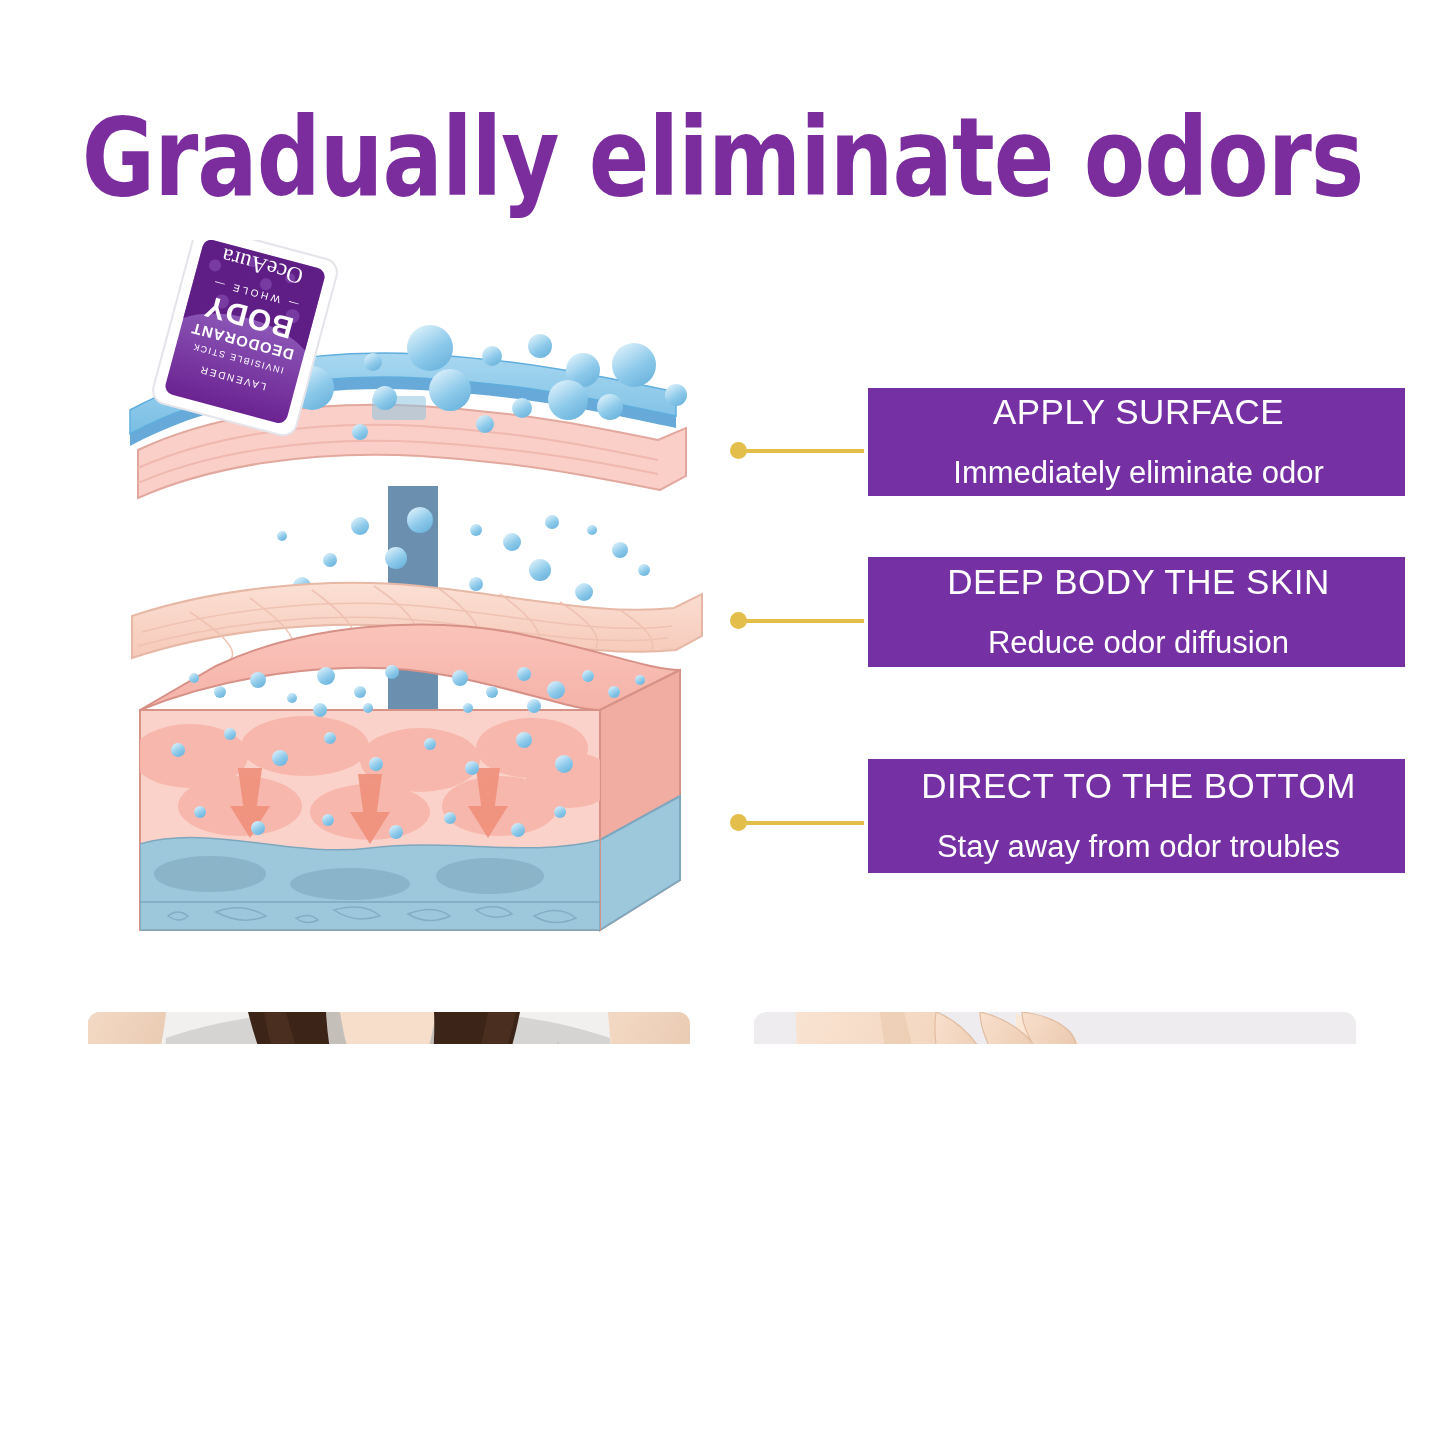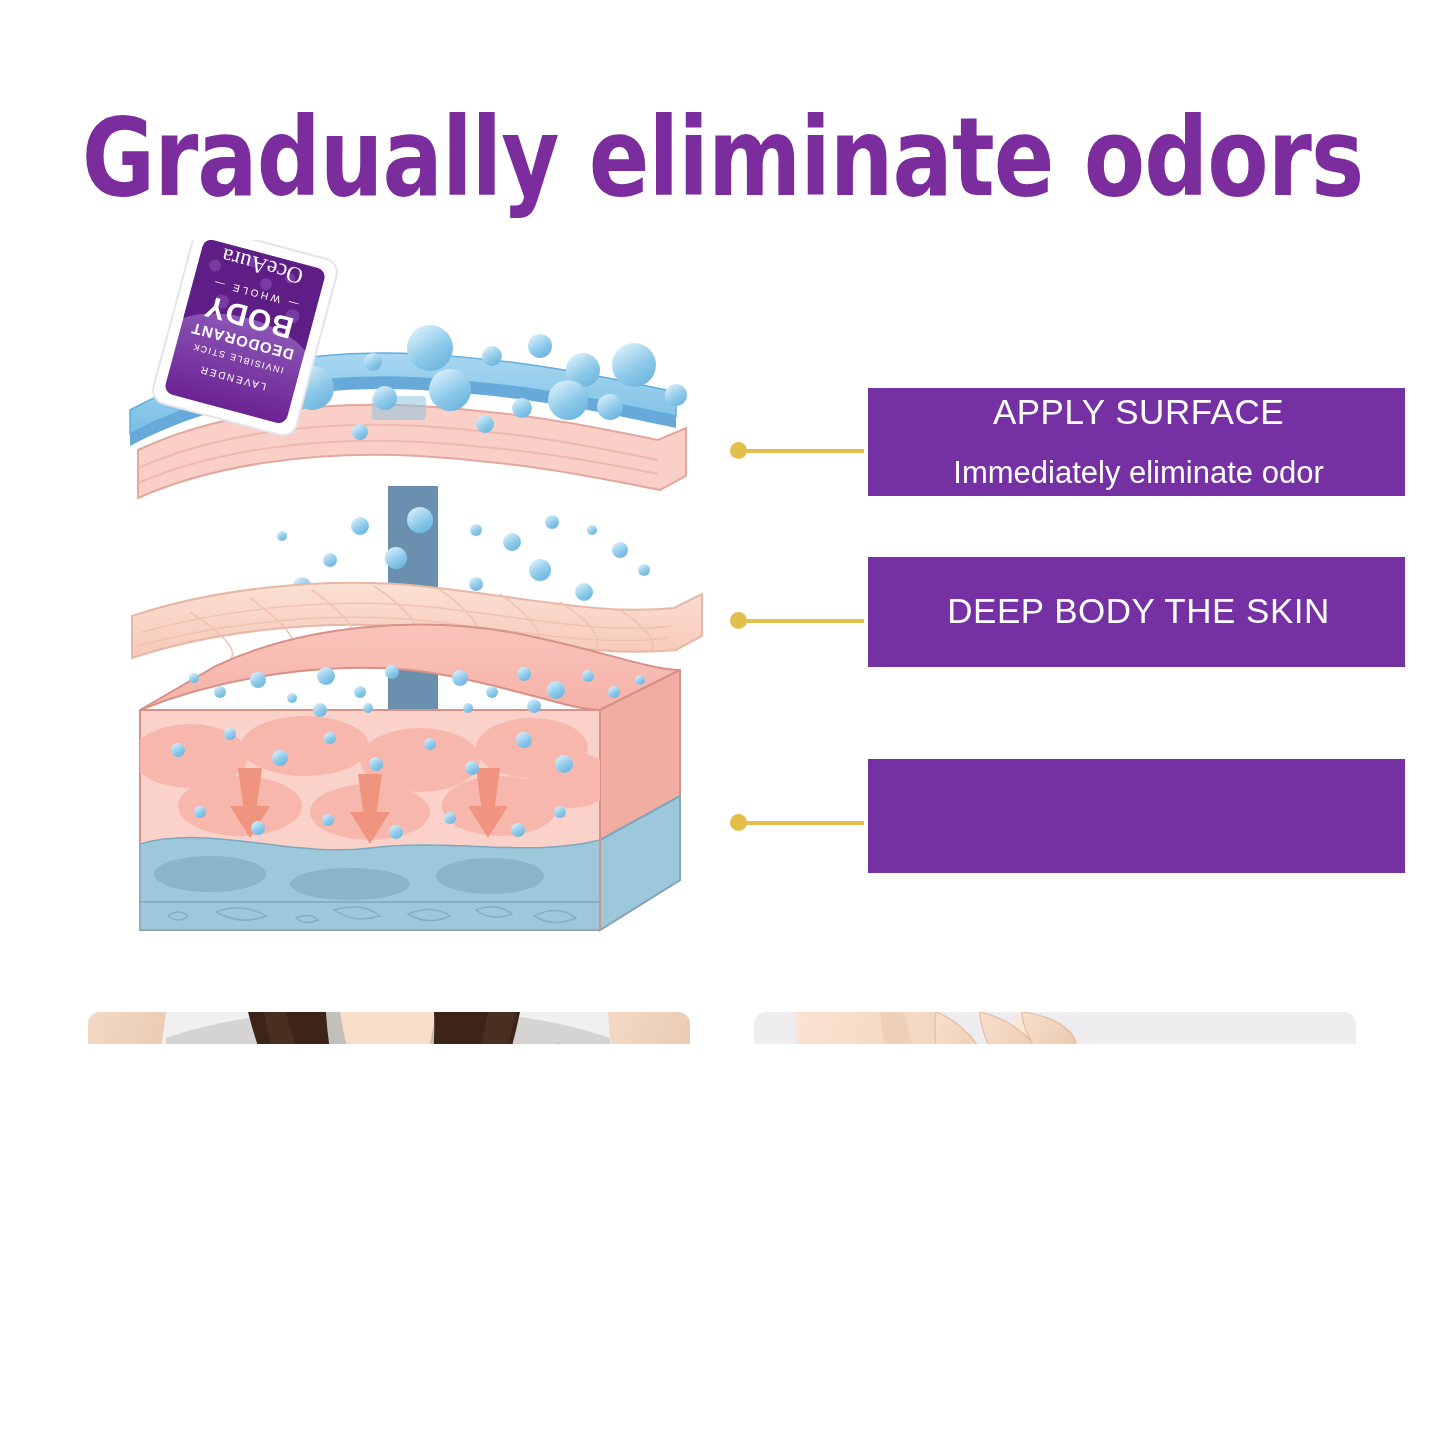--- a/index.html
+++ b/index.html
@@ -381,22 +381,25 @@
     <span class="leader-dot"></span>
     <span class="leader-line"></span>
   </div>
 
   <div class="banner" id="banner-1">
     <div class="banner-title">APPLY SURFACE</div>
     <div class="banner-sub">Immediately eliminate odor</div>
   </div>
   <div class="banner" id="banner-2">
     <div class="banner-title">DEEP BODY THE SKIN</div>
+    <div class="banner-sub">Reduce odor diffusion</div>
   </div>
   <div class="banner" id="banner-3">
+    <div class="banner-title">DIRECT TO THE BOTTOM</div>
+    <div class="banner-sub">Stay away from odor troubles</div>
   </div>
 
   <div class="photo" id="photo-before">
     <svg viewBox="0 0 602 334" xmlns="http://www.w3.org/2000/svg">
       <defs>
         <linearGradient id="gShirt" x1="0" y1="0" x2="0" y2="1">
           <stop offset="0%" stop-color="#D6D5D3"></stop>
           <stop offset="100%" stop-color="#C8C7C5"></stop>
         </linearGradient>
         <radialGradient id="gStainL" cx="0.5" cy="0.5" r="0.55">

